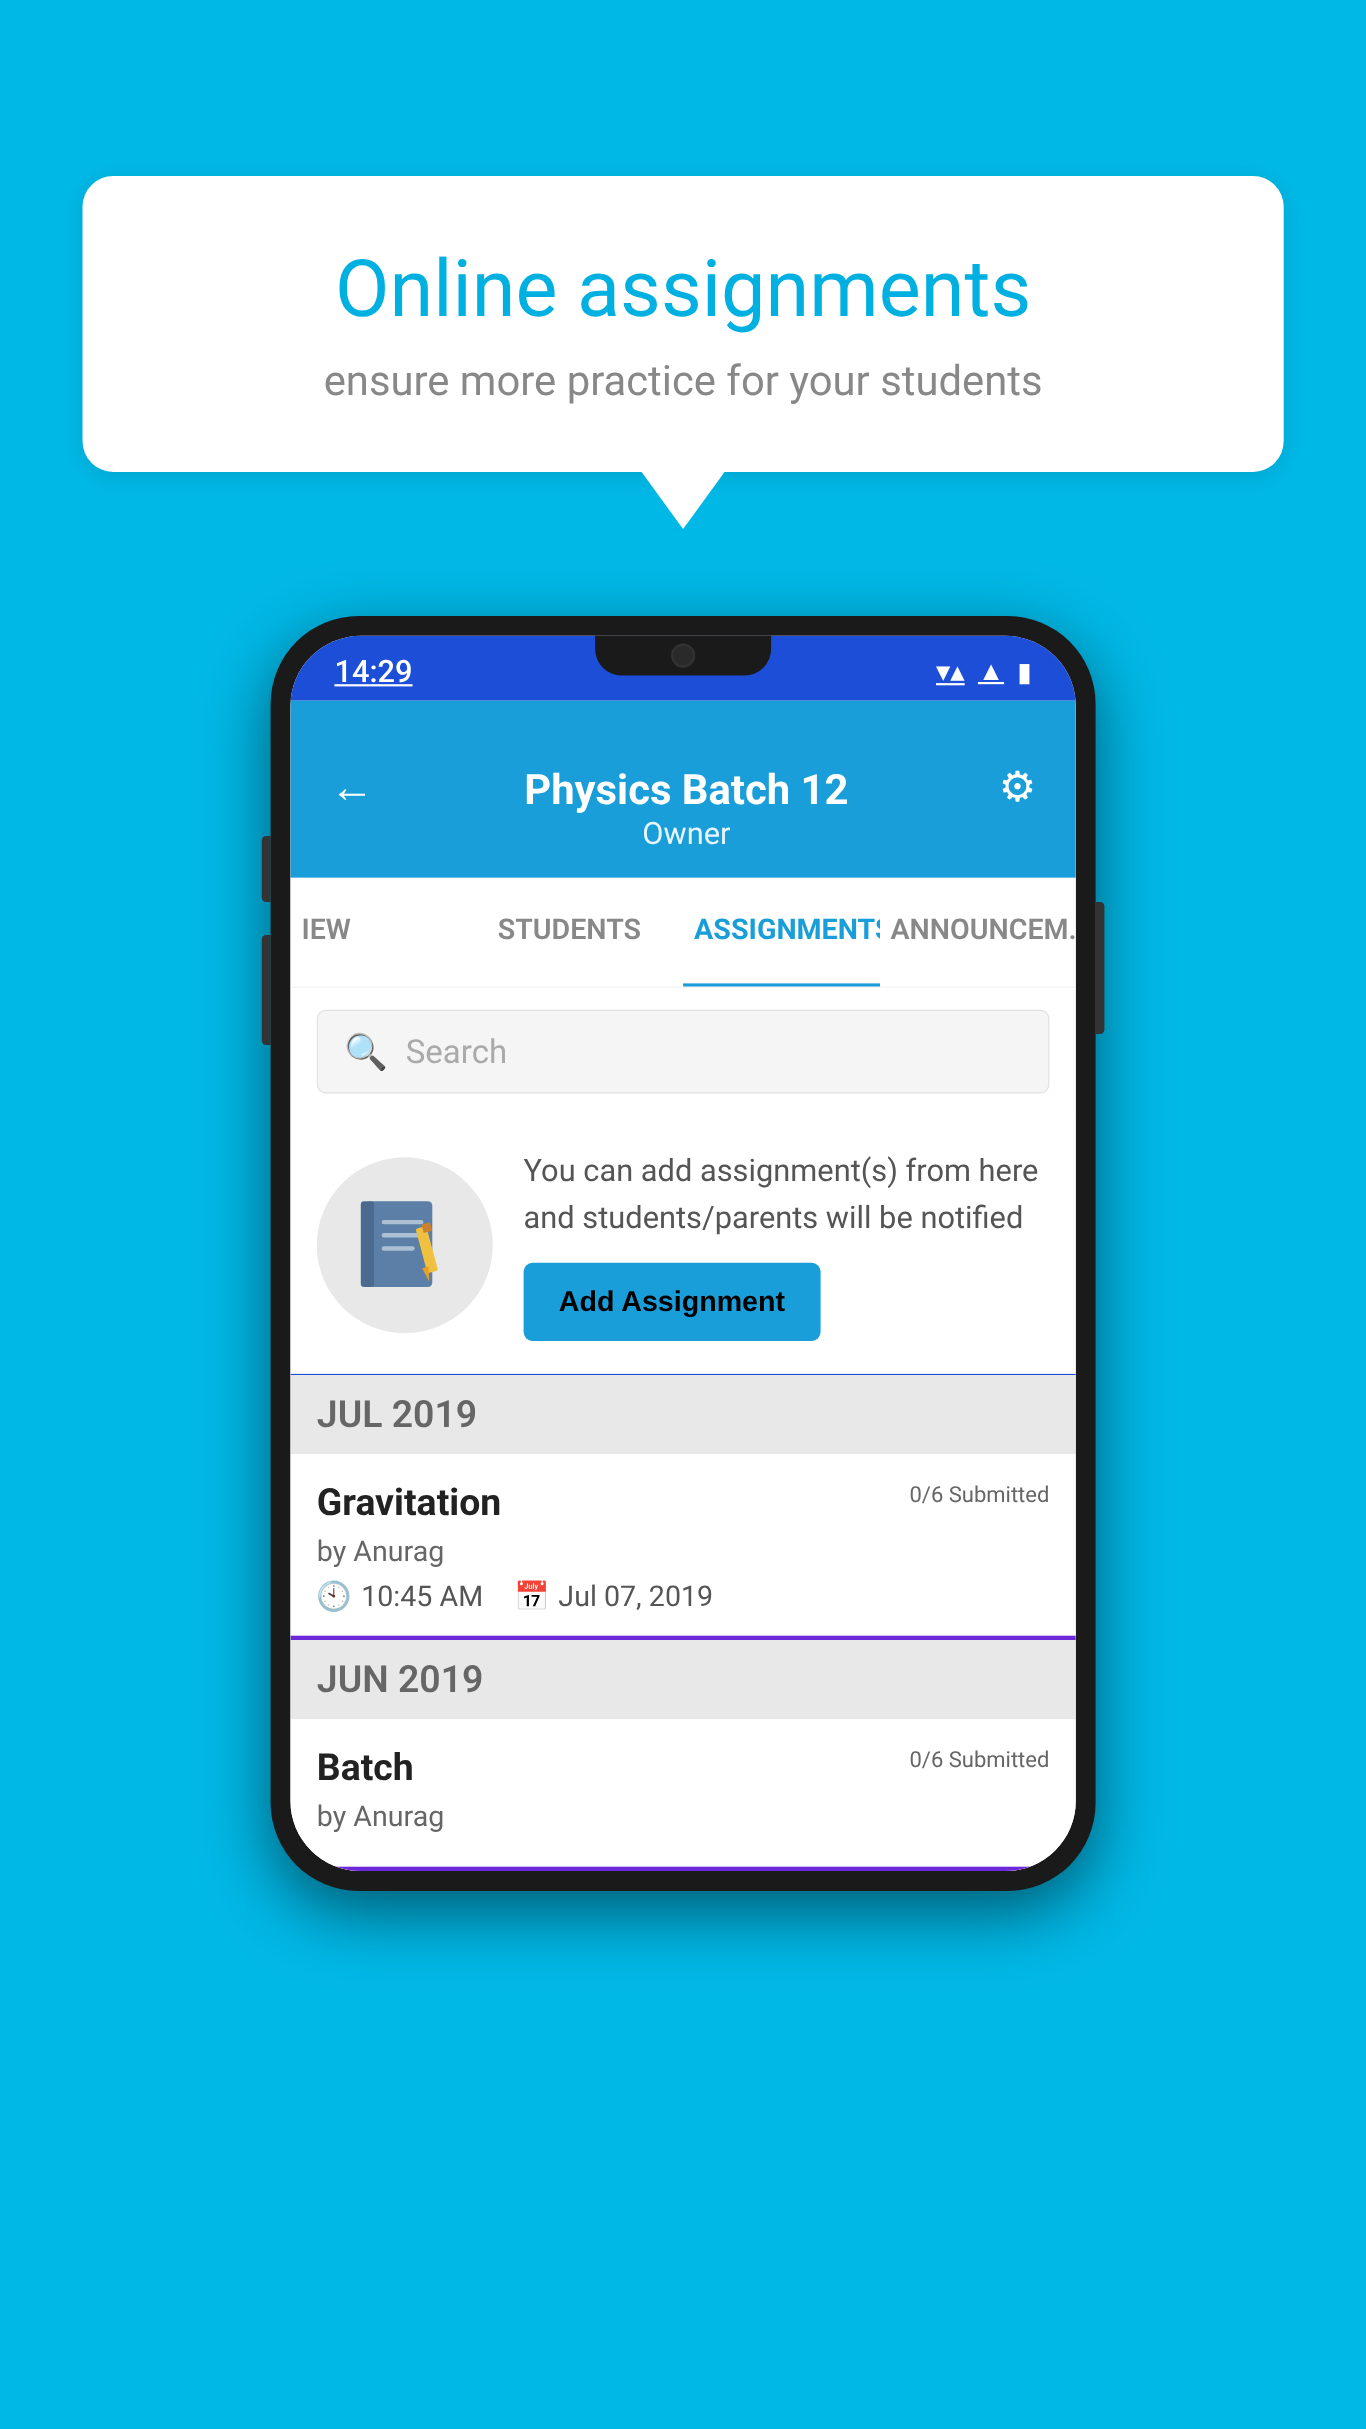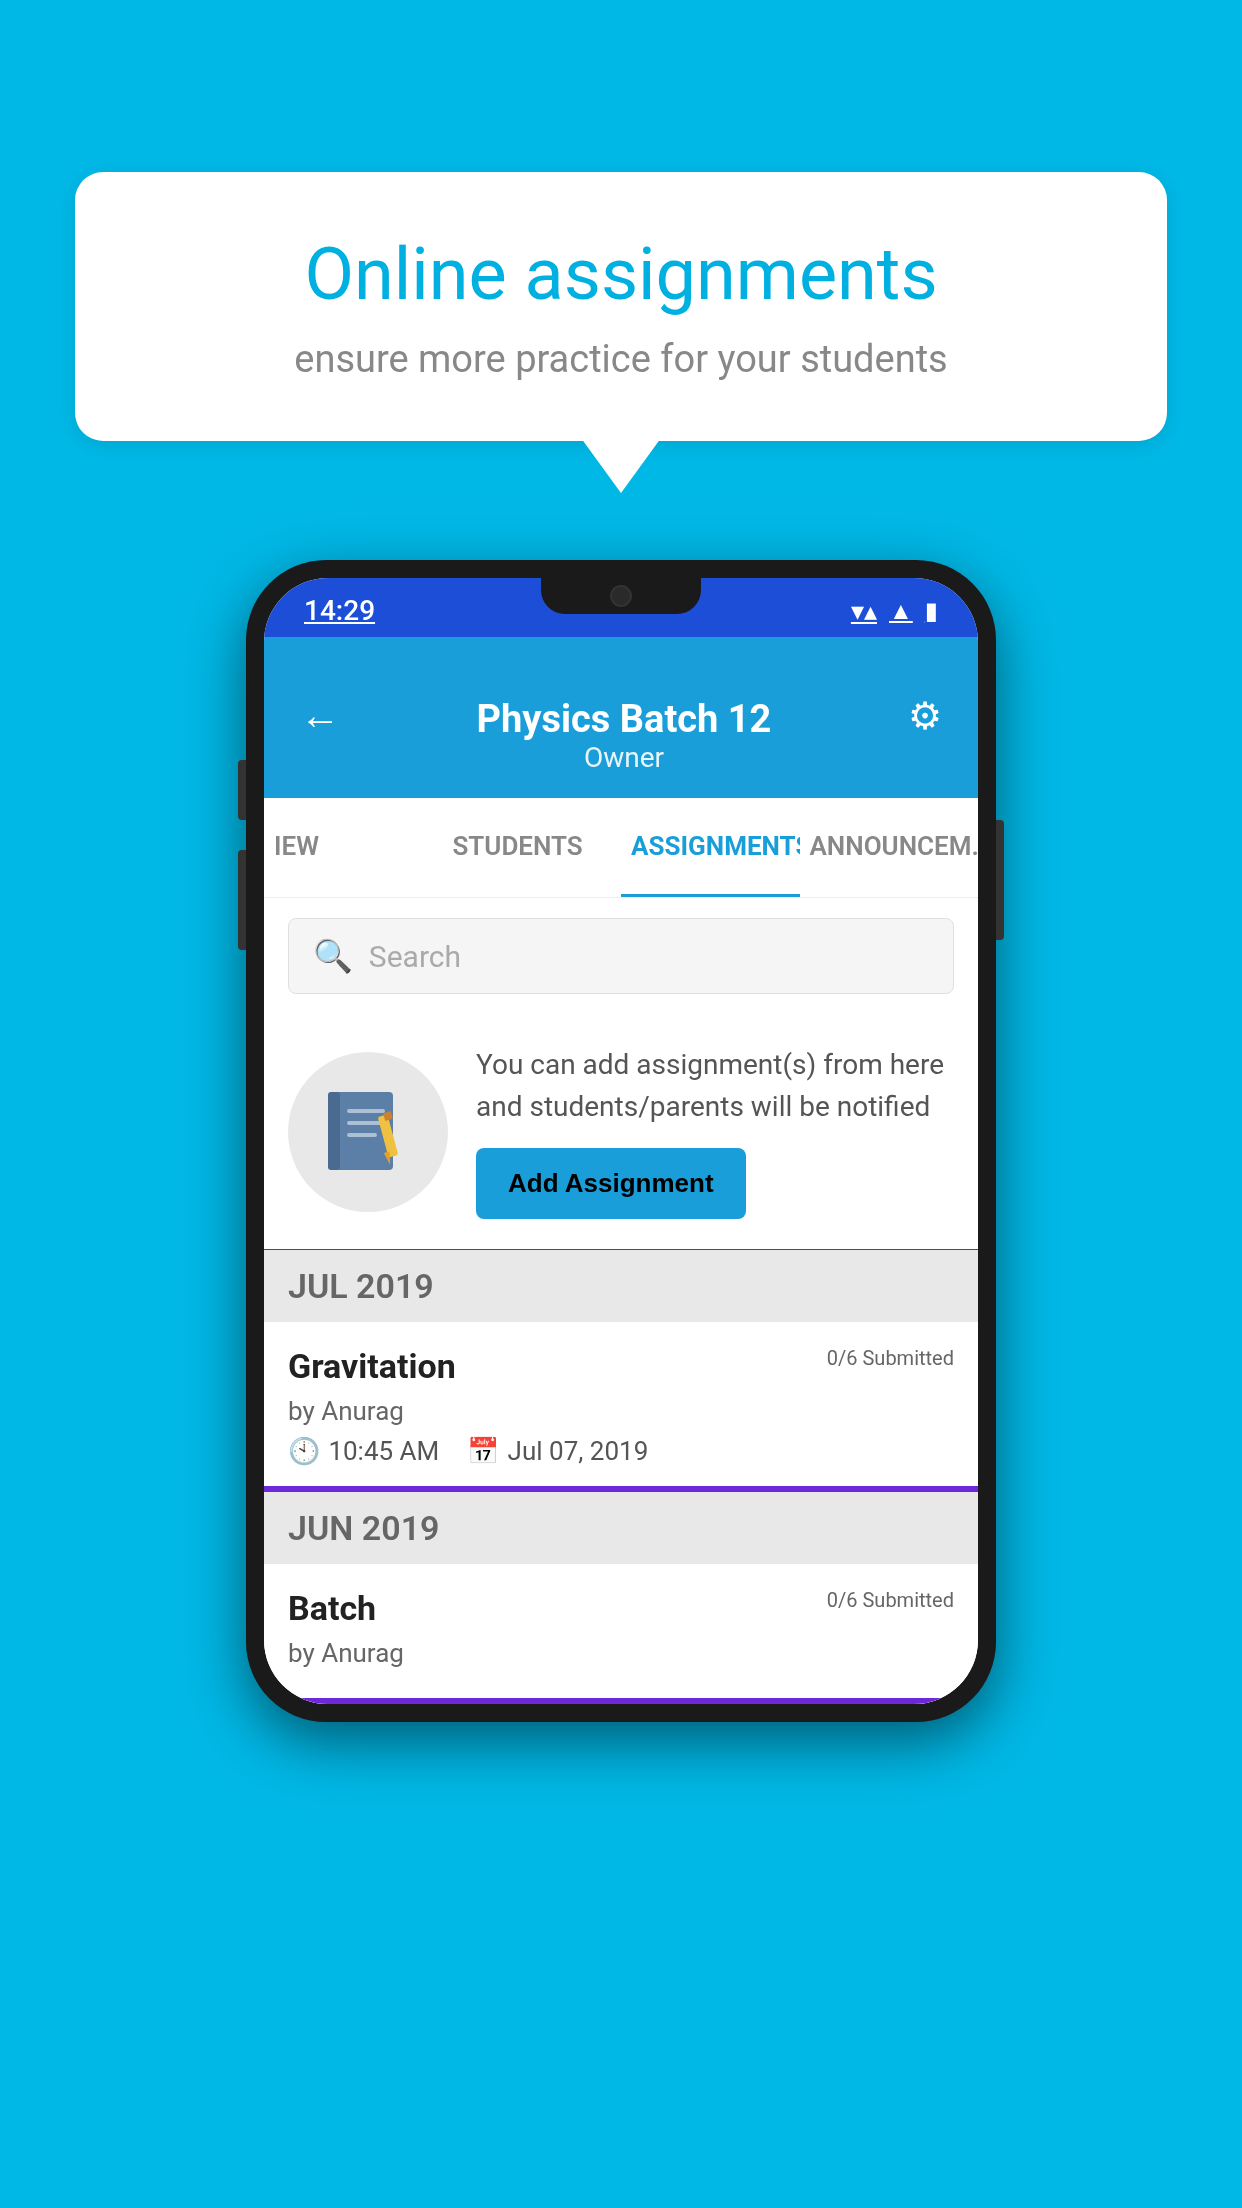--- a/index.html
+++ b/index.html
@@ -9,21 +9,21 @@
       height: 2208px;
       background-color: #00b8e6;
       font-family: 'Roboto', Arial, sans-serif;
       overflow: hidden;
       position: relative;
     }
 
     
     .speech-bubble-container {
       position: absolute;
-      top: 172px;
+      top: 160px;
       left: 75px;
       right: 75px;
     }
 
     .speech-bubble {
       background: white;
       border-radius: 28px;
       padding: 60px 70px;
       text-align: center;
       box-shadow: 0 4px 20px rgba(0,0,0,0.1);
@@ -298,21 +298,21 @@
       padding: 16px 24px;
       font-size: 34px;
       color: #666;
       font-weight: 600;
     }
 
     
     .assignment-item {
       background: white;
       padding: 24px 24px 20px;
-      border-bottom: 6px solid #6d28d9;
+      border-bottom: 4px solid #6d28d9;
     }
 
     .assignment-item-header {
       display: flex;
       justify-content: space-between;
       align-items: flex-start;
       margin-bottom: 10px;
     }
 
     .assignment-name {

